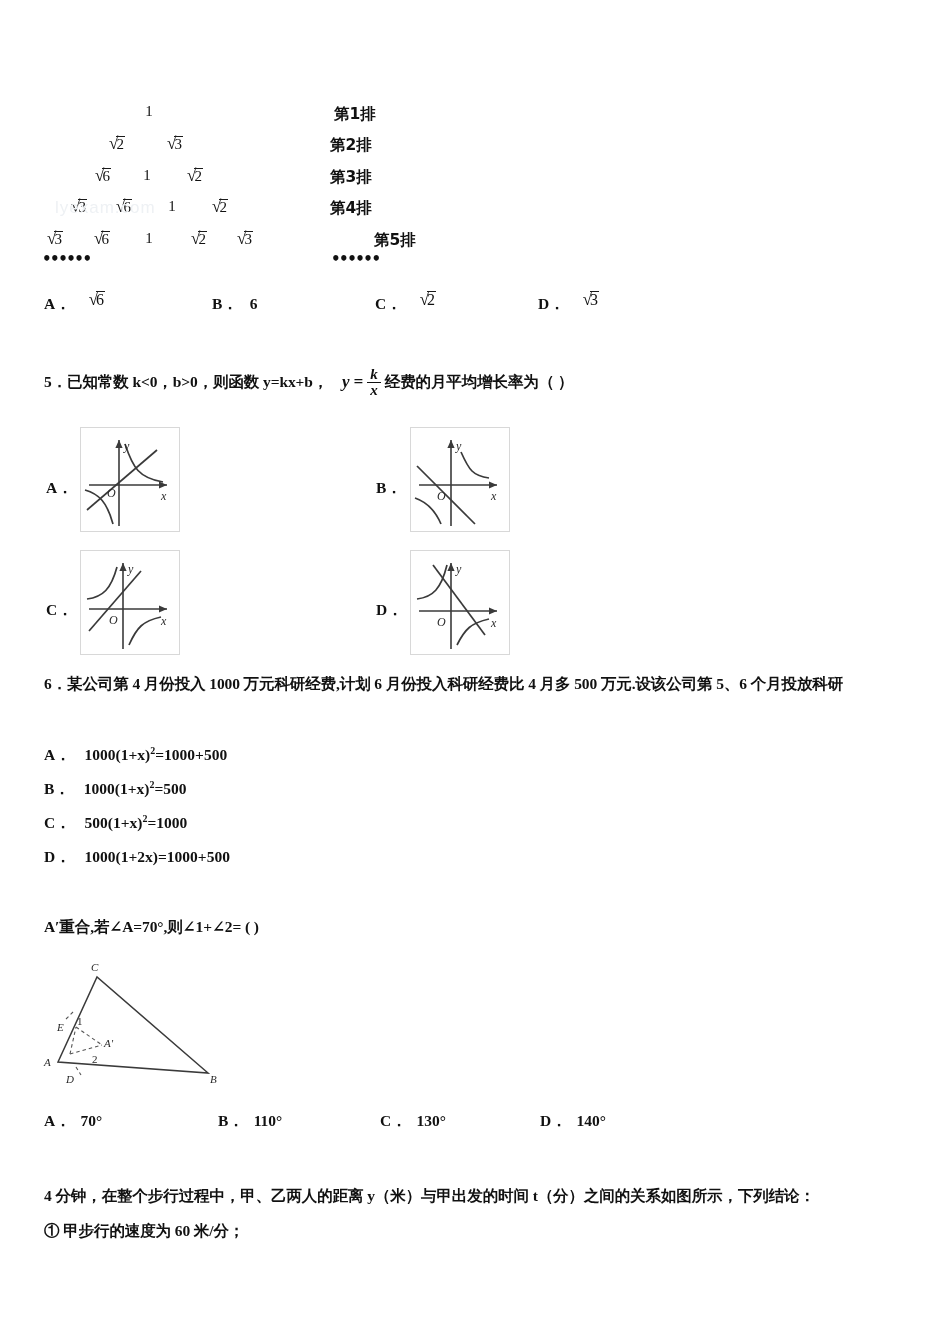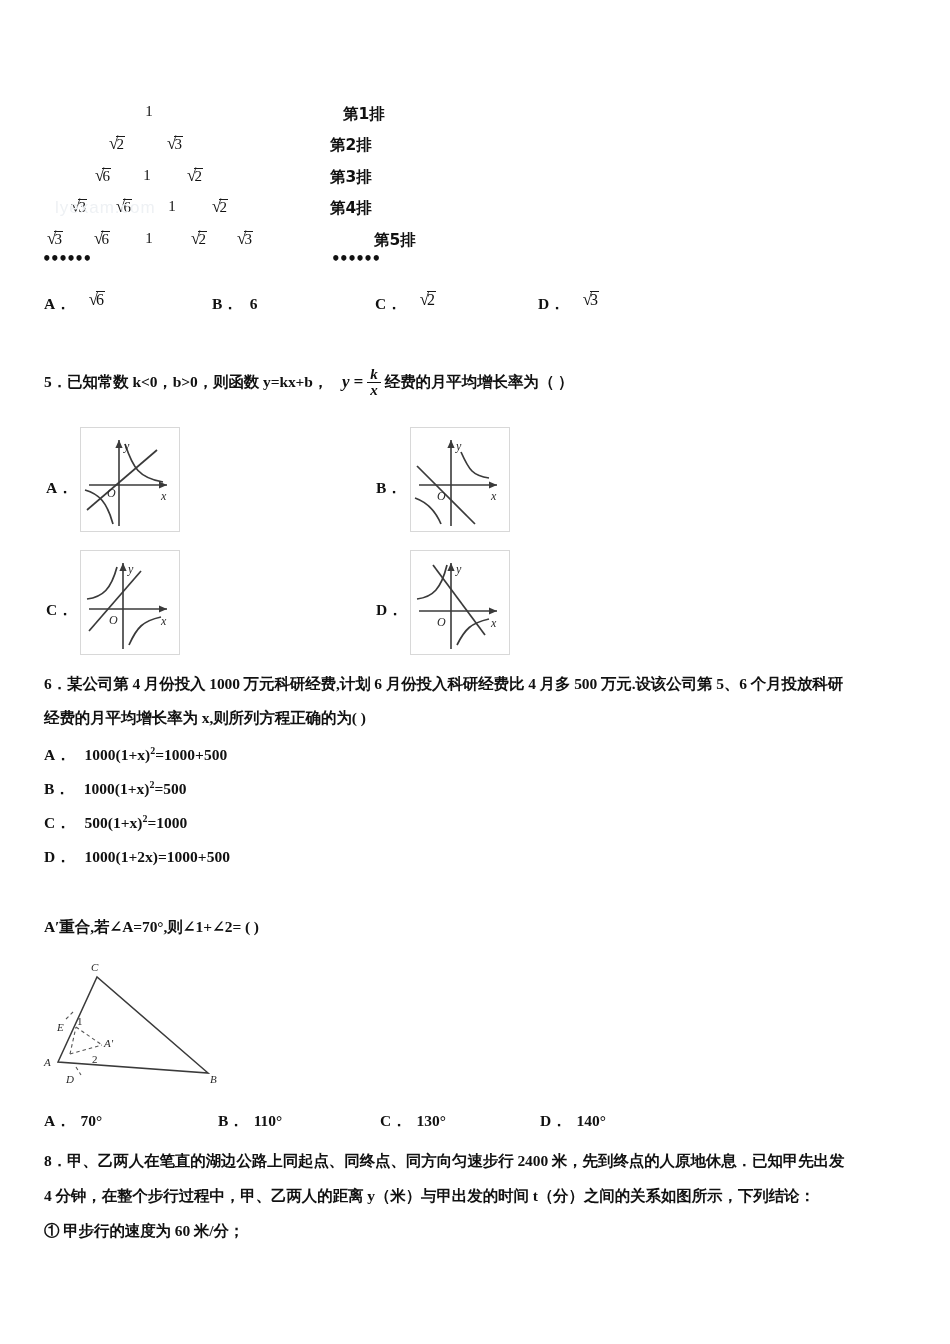--- a/index.html
+++ b/index.html
@@ -121,21 +121,21 @@
 </head>
 <body>
 
 <div class="page">
 
   <div id="pyramid">
 
     <div class="cell" style="left:132px; top:103px; width:34px;">
       <span>1</span>
     </div>
-    <div class="rowlabel" style="left:343px; top:104px;">第1排</div>
+    <div class="rowlabel" style="left:334px; top:104px;">第1排</div>
 
     <div class="cell" style="left:100px; top:134px; width:34px;">
       <span class="radical"><span class="sign">√</span><span class="rad-body">2</span></span>
     </div>
     <div class="cell" style="left:158px; top:134px; width:34px;">
       <span class="radical"><span class="sign">√</span><span class="rad-body">3</span></span>
     </div>
     <div class="rowlabel" style="left:330px; top:135px;">第2排</div>
 
     <div class="cell" style="left:86px; top:166px; width:34px;">
@@ -282,23 +282,20 @@
       </g>
       <text x="45" y="22" font-family="Liberation Serif, serif" font-size="12" font-style="italic" fill="#2a2a2a">y</text>
       <text x="80" y="76" font-family="Liberation Serif, serif" font-size="12" font-style="italic" fill="#2a2a2a">x</text>
       <text x="26" y="75" font-family="Liberation Serif, serif" font-size="12" font-style="italic" fill="#2a2a2a">O</text>
     </svg>
   </div>
 
   <div class="abs qtext" style="left:44px; top:675px;">
     <span>6．</span><span>某公司第 4 月份投入 1000 万元科研经费,计划 6 月份投入科研经费比 4 月多 500 万元.设该公司第 5、6 个月投放科研</span>
   </div>
-  <div class="abs qtext" style="left:44px; top:709px;">
-    <span>经费的月平均增长率为 x,则所列方程正确的为(  )</span>
-  </div>
 
   <div class="abs opt" style="left:44px; top:745px;">
     <span>A．</span>
     <span style="margin-left:10px;">1000(1+x)</span><sup style="font-size:10px;">2</sup><span>=1000+500</span>
   </div>
   <div class="abs opt" style="left:44px; top:779px;">
     <span>B．</span>
     <span style="margin-left:10px;">1000(1+x)</span><sup style="font-size:10px;">2</sup><span>=500</span>
   </div>
   <div class="abs opt" style="left:44px; top:813px;">
@@ -352,23 +349,20 @@
   </div>
   <div class="abs opt" style="left:380px; top:1111px;">
     <span>C．</span>
     <span style="margin-left:6px;">130°</span>
   </div>
   <div class="abs opt" style="left:540px; top:1111px;">
     <span>D．</span>
     <span style="margin-left:6px;">140°</span>
   </div>
 
-  <div class="abs qtext" style="left:44px; top:1152px;">
-    <span>8．</span><span>甲、乙两人在笔直的湖边公路上同起点、同终点、同方向匀速步行 2400 米，先到终点的人原地休息．已知甲先出发</span>
-  </div>
   <div class="abs qtext" style="left:44px; top:1187px;">
     <span>4 分钟，在整个步行过程中，甲、乙两人的距离 y（米）与甲出发的时间 t（分）之间的关系如图所示，下列结论：</span>
   </div>
   <div class="abs qtext" style="left:44px; top:1222px;">
     <span>① 甲步行的速度为 60 米/分；</span>
   </div>
 
 </div>
 
 </body></html>

